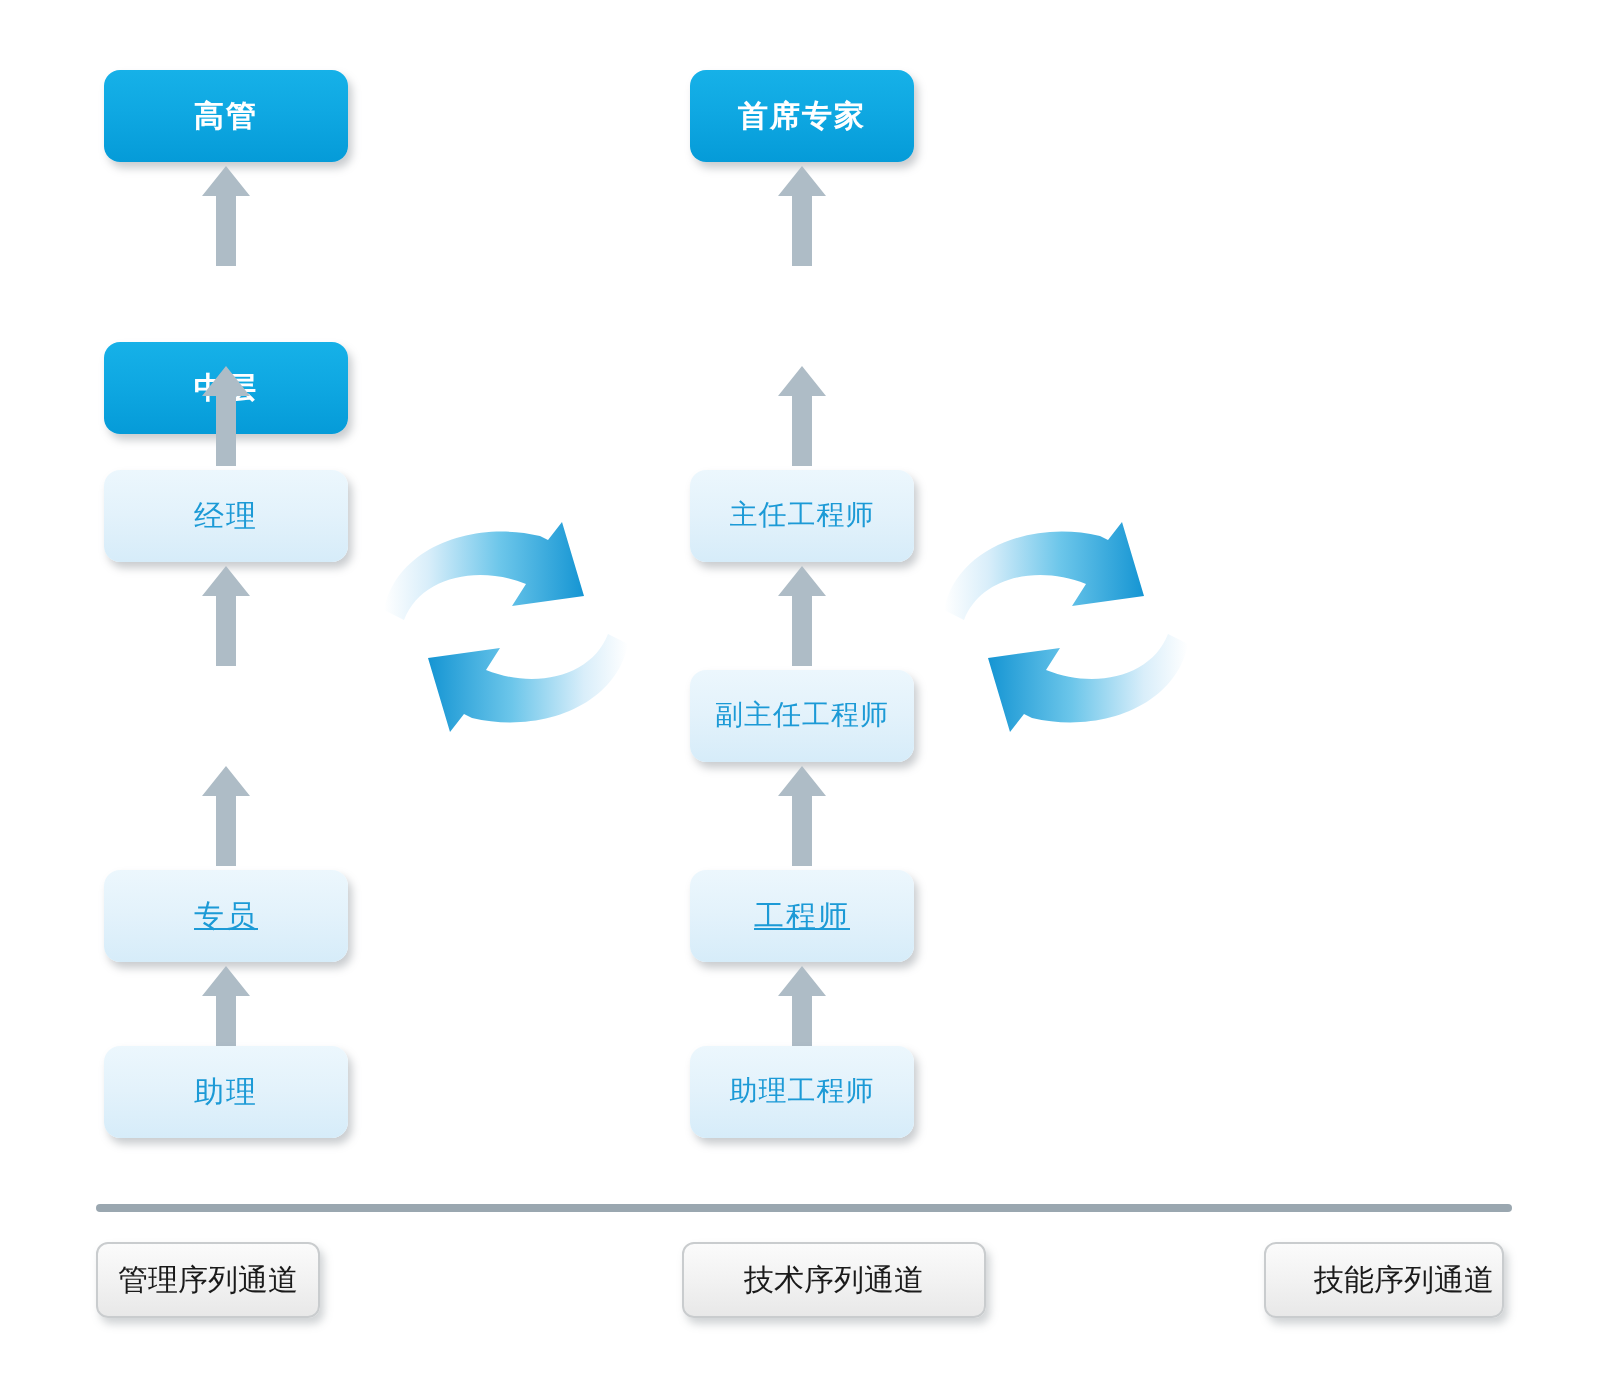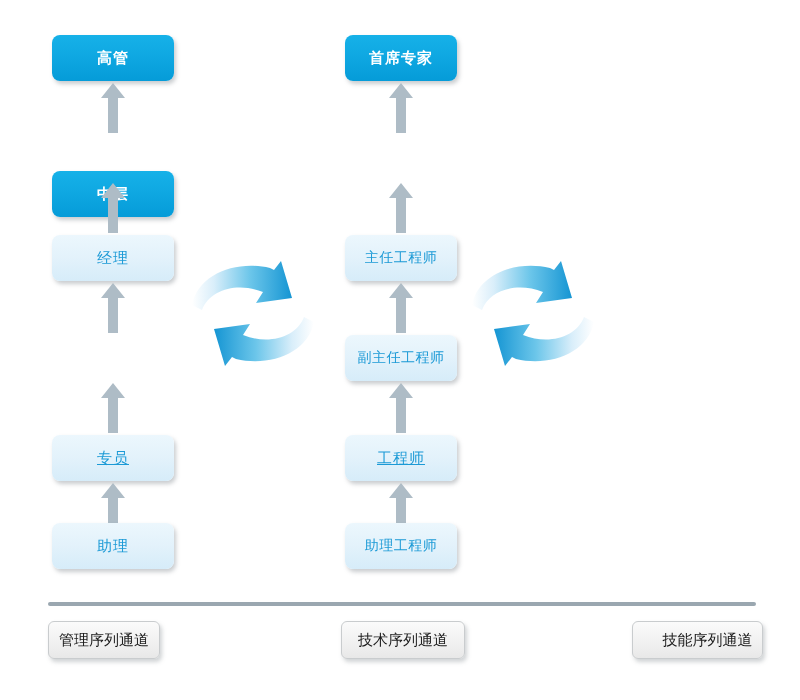--- a/index.html
+++ b/index.html
@@ -116,22 +116,22 @@
     background: linear-gradient(180deg, #fbfbfb 0%, #f2f2f2 50%, #e8e8e8 100%);
     color: #1a1a1a;
     font-size: 15px;
     display: flex;
     align-items: center;
     justify-content: center;
     white-space: nowrap;
     box-shadow: 2px 3px 4px rgba(120,128,134,0.35);
   }
   .ch0 { left: 48px;  top: 621px; width: 112px; }
-  .ch1 { left: 341px; top: 621px; width: 124px; }
-  .ch2 { left: 632px; top: 621px; width: 131px; padding-left: 20px; }
+  .ch1 { left: 341px; top: 621px; width: 152px; }
+  .ch2 { left: 632px; top: 621px; width: 120px; padding-left: 20px; }
 </style>
 </head>
 <body>
 
 <div id="canvas">
 
   <div class="column col-mgmt">
 
     <div class="node dark r0">高管</div>
 

